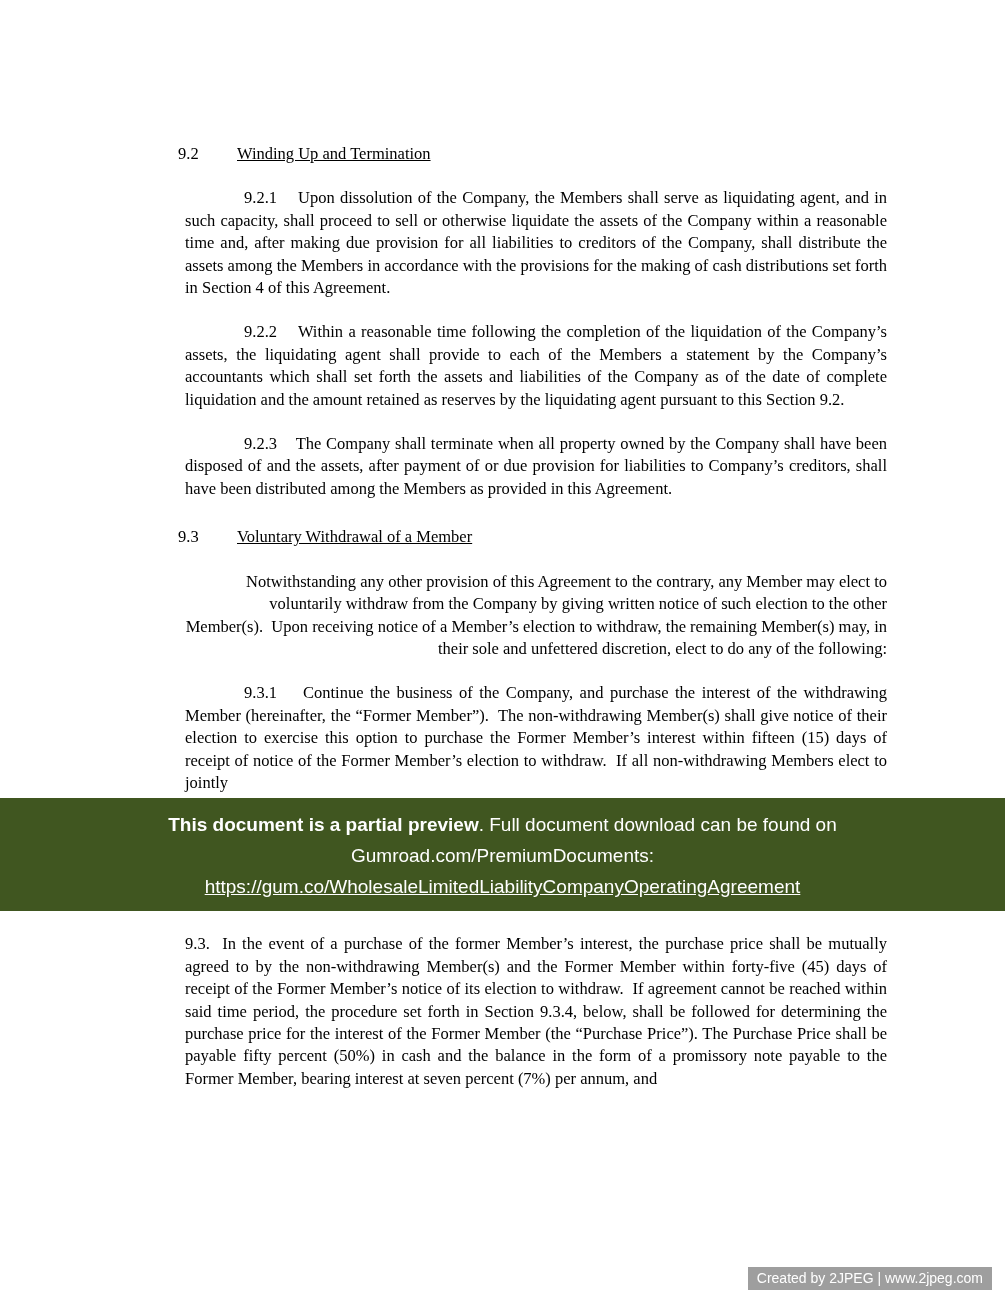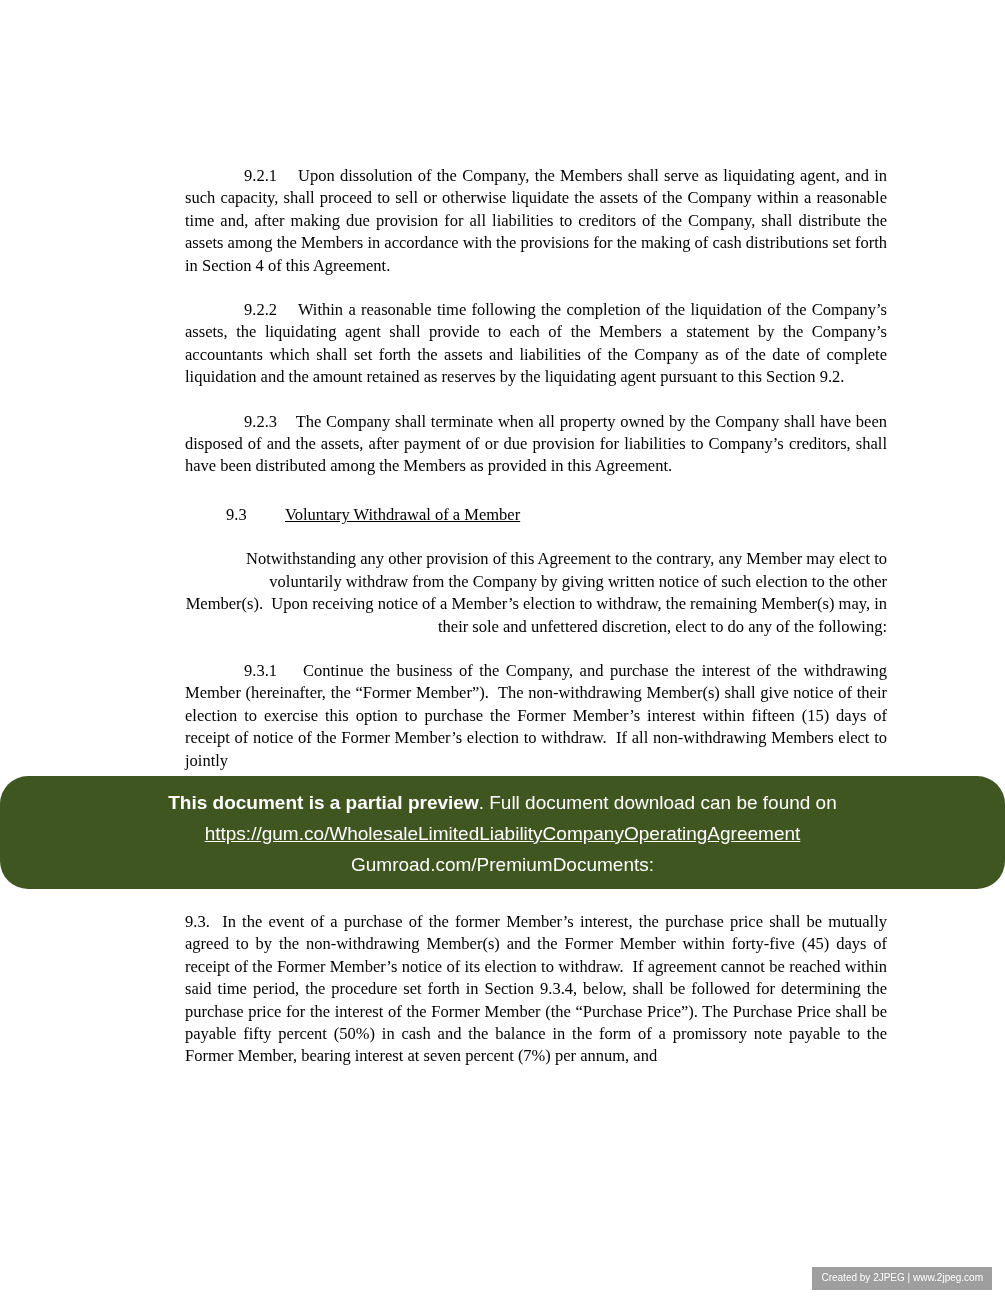--- a/index.html
+++ b/index.html
@@ -25,21 +25,20 @@
   }
   .heading .hnum {
     display: inline-block;
     width: 59px;
   }
   .heading .htitle {
     text-decoration: underline;
   }
   .heading-2 {
     margin-top: 26px;
-    margin-left: 48px;
   }
   p.para {
     margin: 22px 0 0 7px;
   }
   p.justify {
     text-align: justify;
   }
   p.left {
     text-align: right;
   }
@@ -50,66 +49,66 @@
     margin: 4px -118px 0 -178px;
     height: 113px;
     box-sizing: border-box;
     background: var(--banner-bg, #405620);
     color: var(--banner-fg, #ffffff);
     text-align: center;
     font-family: "Liberation Sans", sans-serif;
     font-size: 19px;
     line-height: 31px;
     padding-top: 11px;
-    border-radius: 28px;
   }
   .banner b {
     font-weight: 700;
   }
   .banner a {
     color: var(--banner-fg, #ffffff);
     text-decoration: underline;
     cursor: pointer;
   }
   .after-banner {
     margin-top: 9px;
   }
   .watermark {
     position: absolute;
     right: 13px;
     bottom: 11px;
     background: var(--watermark-bg, #9e9e9e);
     color: #ffffff;
     font-family: "Liberation Sans", sans-serif;
-    font-size: 10px;
+    font-size: 14px;
     line-height: 16px;
     padding: 3px 9px 4px 9px;
   }
 </style>
 </head>
 <body>
 
 <div class="content">
 
+  <div class="heading"><span class="hnum">9.2</span><span class="htitle">Winding Up and Termination</span></div>
 
   <p class="para justify indent">9.2.1&nbsp;&nbsp;&nbsp; Upon dissolution of the Company, the Members shall serve as liquidating agent, and in such capacity, shall proceed to sell or otherwise liquidate the assets of the Company within a reasonable time and, after making due provision for all liabilities to creditors of the Company, shall distribute the assets among the Members in accordance with the provisions for the making of cash distributions set forth in Section 4 of this Agreement.</p>
 
   <p class="para justify indent">9.2.2&nbsp;&nbsp;&nbsp; Within a reasonable time following the completion of the liquidation of the Company’s assets, the liquidating agent shall provide to each of the Members a statement by the Company’s accountants which shall set forth the assets and liabilities of the Company as of the date of complete liquidation and the amount retained as reserves by the liquidating agent pursuant to this Section 9.2.</p>
 
   <p class="para justify indent">9.2.3&nbsp;&nbsp;&nbsp; The Company shall terminate when all property owned by the Company shall have been disposed of and the assets, after payment of or due provision for liabilities to Company’s creditors, shall have been distributed among the Members as provided in this Agreement.</p>
 
   <div class="heading heading-2"><span class="hnum">9.3</span><span class="htitle">Voluntary Withdrawal of a Member</span></div>
 
   <p class="para left">Notwithstanding any other provision of this Agreement to the contrary, any Member may elect to voluntarily withdraw from the Company by giving written notice of such election to the other Member(s).&nbsp; Upon receiving notice of a Member’s election to withdraw, the remaining Member(s) may, in their sole and unfettered discretion, elect to do any of the following:</p>
 
   <p class="para justify indent">9.3.1&nbsp;&nbsp;&nbsp; Continue the business of the Company, and purchase the interest of the withdrawing Member (hereinafter, the “Former Member”).&nbsp; The non-withdrawing Member(s) shall give notice of their election to exercise this option to purchase the Former Member’s interest within fifteen (15) days of receipt of notice of the Former Member’s election to withdraw.&nbsp; If all non-withdrawing Members elect to jointly</p>
 
   <div class="banner">
     <div><b>This document is a partial preview</b><span>. Full document download can be found on</span></div>
+    <div>Gumroad.com/PremiumDocuments:</div>
     <div><a href="#">https://gum.co/WholesaleLimitedLiabilityCompanyOperatingAgreement</a></div>
-    <div>Gumroad.com/PremiumDocuments:</div>
   </div>
 
   <p class="para justify after-banner">9.3.&nbsp; In the event of a purchase of the former Member’s interest, the purchase price shall be mutually agreed to by the non-withdrawing Member(s) and the Former Member within forty-five (45) days of receipt of the Former Member’s notice of its election to withdraw.&nbsp; If agreement cannot be reached within said time period, the procedure set forth in Section 9.3.4, below, shall be followed for determining the purchase price for the interest of the Former Member (the “Purchase Price”). The Purchase Price shall be payable fifty percent (50%) in cash and the balance in the form of a promissory note payable to the Former Member, bearing interest at seven percent (7%) per annum, and</p>
 
 </div>
 
 <div class="watermark">Created by 2JPEG | www.2jpeg.com</div>
 
 </body></html>

